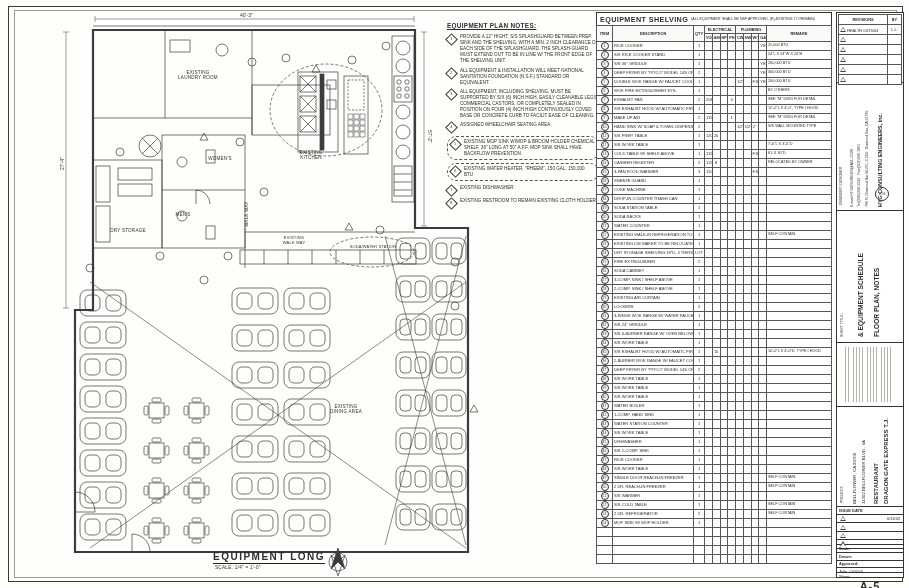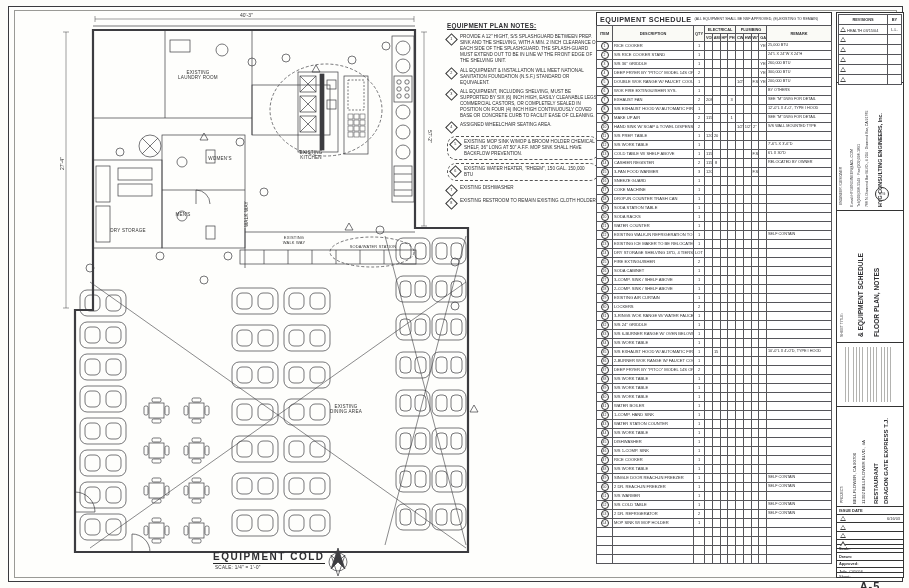--- a/index.html
+++ b/index.html
@@ -320,21 +320,21 @@
 <div class="lbl vlbl" style="left:244px;top:192px;height:44px;">WALK WAY</div>
 <div class="lbl" style="left:100px;top:228px;width:56px;">DRY STORAGE</div>
 <div class="lbl" style="left:288px;top:150px;width:46px;">EXISTING
 KITCHEN</div>
 <div class="lbl" style="left:272px;top:236px;width:44px;font-size:4px;">EXISTING
 WALK WAY</div>
 <div class="lbl" style="left:344px;top:245px;width:58px;font-size:3.9px;">SODA/WATER STATION</div>
 <div class="lbl" style="left:320px;top:404px;width:52px;">EXISTING
 DINING AREA</div>
 
-<div class="plan-title">EQUIPMENT COLD</div>
+<div class="plan-title">EQUIPMENT LONG</div>
 <div class="plan-scale">SCALE: 1/4" = 1'-0"</div>
 
 <div class="notes">
   <h3>EQUIPMENT PLAN NOTES:</h3>
   <div id="notes-list">
         <div class="note">
           <span class="dia">
             <span>1</span>
           </span>
           <span>PROVIDE A 12" HIGHT, S/S SPLASHGUARD BETWEEN PREP. SINK AND THE SHELVING, WITH A MIN. 2 INCH CLEARANCE ON EACH SIDE OF THE SPLASHGUARD. THE SPLASH-GUARD MUST EXTEND OUT TO BE IN LINE W/ THE FRONT EDGE OF THE SHELVING UNIT.</span>
@@ -379,21 +379,21 @@
           <span class="dia">
             <span>8</span>
           </span>
           <span>EXISTING RESTROOM TO REMAIN EXISTING CLOTH HOLDER</span>
         </div>
       </div>
 </div>
 
 <div class="sched">
   <div class="sched-title">
-    <b>EQUIPMENT SCHEDULE</b>
+    <b>EQUIPMENT SHELVING</b>
     <span>(ALL EQUIPMENT SHALL BE NSF APPROVED, (E)-EXISTING TO REMAIN)</span>
   </div>
   <table>
     <thead>
       <tr>
         <th style="width:13px" rowspan="2">ITEM</th>
         <th style="width:78px" rowspan="2">DESCRIPTION</th>
         <th style="width:8px" rowspan="2">QTY</th>
         <th colspan="4">ELECTRICAL</th>
         <th colspan="4">PLUMBING</th>

